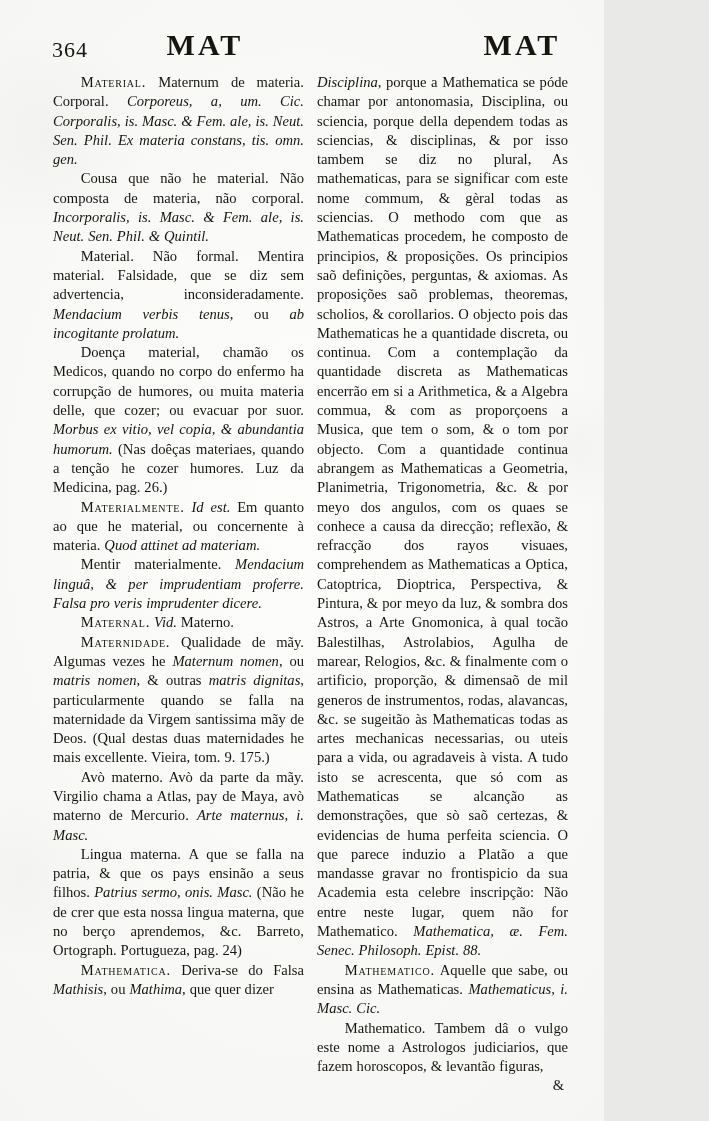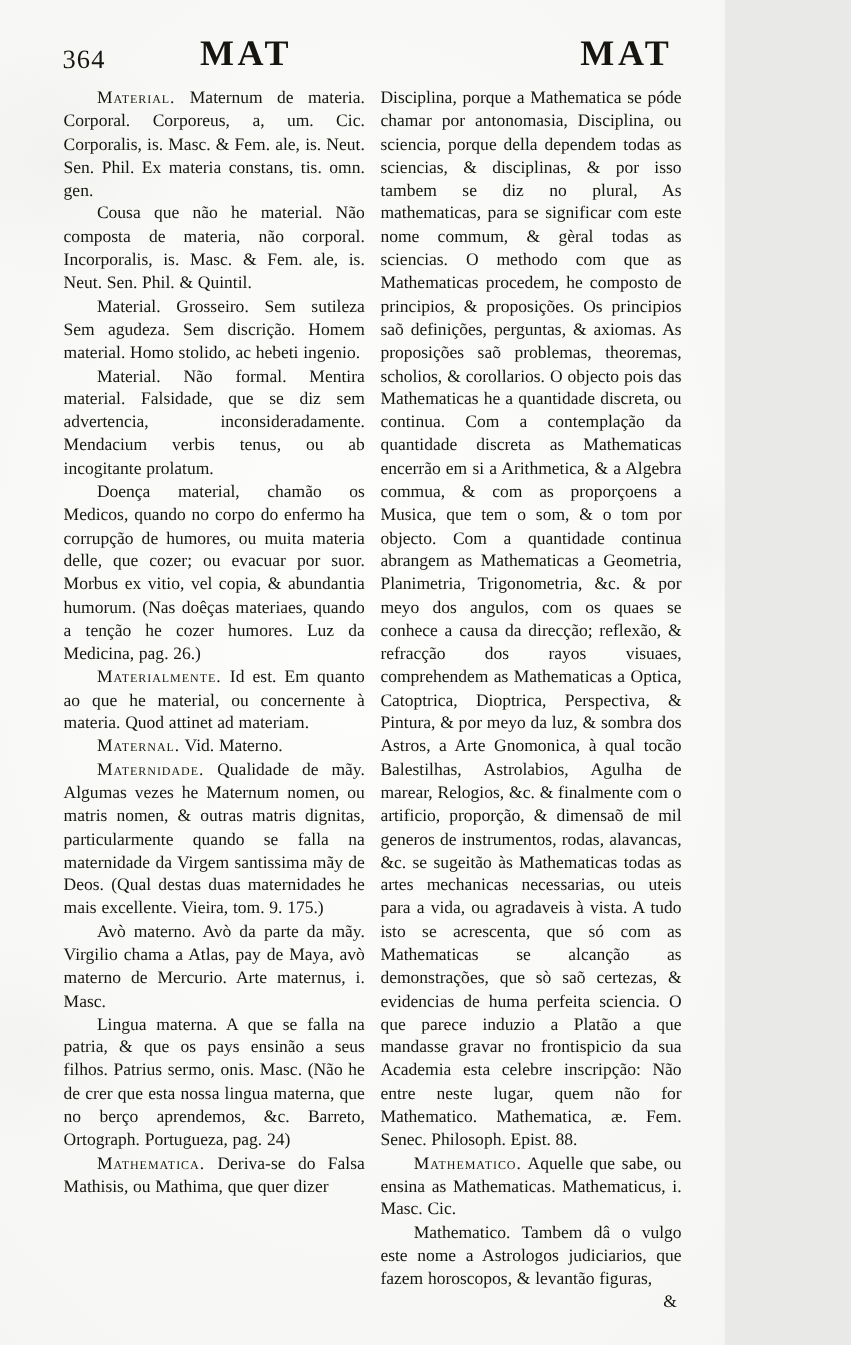--- a/index.html
+++ b/index.html
@@ -38,40 +38,40 @@
   }
   .col {
     flex: 1; min-width: 0;
     font-size: 14.6px; line-height: 19.3px;
     text-align: justify;
     word-spacing: 0.02em;
   }
   p.para { margin: 0; }
   p.para.indent { text-indent: 1.9em; }
   .seg-sc { font-variant: small-caps; letter-spacing: 0.8px; margin-top: 34px; }
-  .seg-i  { }
+  .seg-i  { font-style: italic; }
   .catchword { text-align: right; padding-right: 4px; }
 </style>
 </head>
 <body>
 
 <div class="page">
   <div class="header">
     <span class="pagenum">364</span>
     <span class="runtitle left">MAT</span>
     <span class="runtitle right">MAT</span>
   </div>
   <div class="columns">
     <div class="col" id="col-left">
         <p class="para indent"><span class="seg-sc">Material.</span><span class="seg-n"> Maternum de materia. Corporal. </span><span class="seg-i">Corporeus, a, um. Cic. Corporalis, is. Masc. &amp; Fem. ale, is. Neut. Sen. Phil. Ex materia constans, tis. omn. gen.</span></p>
         <p class="para indent"><span class="seg-n">Cousa que não he material. Não composta de materia, não corporal. </span><span class="seg-i">Incorporalis, is. Masc. &amp; Fem. ale, is. Neut. Sen. Phil. &amp; Quintil.</span></p>
-        <p class="para indent"><span class="seg-n">Material. Grosseiro. Sem sutileza Sem agudeza. Sem discrição. Homem material. </span><span class="seg-i">Homo stolido, ac hebeti ingenio.</span></p>
         <p class="para indent"><span class="seg-n">Material. Não formal. Mentira material. Falsidade, que se diz sem advertencia, inconsideradamente. </span><span class="seg-i">Mendacium verbis tenus</span><span class="seg-n">, ou </span><span class="seg-i">ab incogitante prolatum.</span></p>
         <p class="para indent"><span class="seg-n">Doença material, chamão os Medicos, quando no corpo do enfermo ha corrupção de humores, ou muita materia delle, que cozer; ou evacuar por suor. </span><span class="seg-i">Morbus ex vitio, vel copia, &amp; abundantia humorum.</span><span class="seg-n"> (Nas doêças materiaes, quando a tenção he cozer humores. Luz da Medicina, pag. 26.)</span></p>
         <p class="para indent"><span class="seg-sc">Materialmente.</span><span class="seg-i"> Id est.</span><span class="seg-n"> Em quanto ao que he material, ou concernente à materia. </span><span class="seg-i">Quod attinet ad materiam.</span></p>
+        <p class="para indent"><span class="seg-n">Mentir materialmente. </span><span class="seg-i">Mendacium linguâ, &amp; per imprudentiam proferre. Falsa pro veris imprudenter dicere.</span></p>
         <p class="para indent"><span class="seg-sc">Maternal.</span><span class="seg-i"> Vid.</span><span class="seg-n"> Materno.</span></p>
         <p class="para indent"><span class="seg-sc">Maternidade.</span><span class="seg-n"> Qualidade de mãy. Algumas vezes he </span><span class="seg-i">Maternum nomen</span><span class="seg-n">, ou </span><span class="seg-i">matris nomen</span><span class="seg-n">, &amp; outras </span><span class="seg-i">matris dignitas</span><span class="seg-n">, particularmente quando se falla na maternidade da Virgem santissima mãy de Deos. (Qual destas duas maternidades he mais excellente. Vieira, tom. 9. 175.)</span></p>
         <p class="para indent"><span class="seg-n">Avò materno. Avò da parte da mãy. Virgilio chama a Atlas, pay de Maya, avò materno de Mercurio. </span><span class="seg-i">Arte maternus, i. Masc.</span></p>
         <p class="para indent"><span class="seg-n">Lingua materna. A que se falla na patria, &amp; que os pays ensinão a seus filhos. </span><span class="seg-i">Patrius sermo, onis. Masc.</span><span class="seg-n"> (Não he de crer que esta nossa lingua materna, que no berço aprendemos, &amp;c. Barreto, Ortograph. Portugueza, pag. 24)</span></p>
         <p class="para indent"><span class="seg-sc">Mathematica.</span><span class="seg-n"> Deriva-se do Falsa </span><span class="seg-i">Mathisis</span><span class="seg-n">, ou </span><span class="seg-i">Mathima</span><span class="seg-n">, que quer dizer</span></p>
       </div>
     <div class="col" id="col-right">
         <p class="para"><span class="seg-i">Disciplina</span><span class="seg-n">, porque a Mathematica se póde chamar por antonomasia, Disciplina, ou sciencia, porque della dependem todas as sciencias, &amp; disciplinas, &amp; por isso tambem se diz no plural, As mathematicas, para se significar com este nome commum, &amp; gèral todas as sciencias. O methodo com que as Mathematicas procedem, he composto de principios, &amp; proposições. Os principios saõ definições, perguntas, &amp; axiomas. As proposições saõ problemas, theoremas, scholios, &amp; corollarios. O objecto pois das Mathematicas he a quantidade discreta, ou continua. Com a contemplação da quantidade discreta as Mathematicas encerrão em si a Arithmetica, &amp; a Algebra commua, &amp; com as proporçoens a Musica, que tem o som, &amp; o tom por objecto. Com a quantidade continua abrangem as Mathematicas a Geometria, Planimetria, Trigonometria, &amp;c. &amp; por meyo dos angulos, com os quaes se conhece a causa da direcção; reflexão, &amp; refracção dos rayos visuaes, comprehendem as Mathematicas a Optica, Catoptrica, Dioptrica, Perspectiva, &amp; Pintura, &amp; por meyo da luz, &amp; sombra dos Astros, a Arte Gnomonica, à qual tocão Balestilhas, Astrolabios, Agulha de marear, Relogios, &amp;c. &amp; finalmente com o artificio, proporção, &amp; dimensaõ de mil generos de instrumentos, rodas, alavancas, &amp;c. se sugeitão às Mathematicas todas as artes mechanicas necessarias, ou uteis para a vida, ou agradaveis à vista. A tudo isto se acrescenta, que só com as Mathematicas se alcanção as demonstrações, que sò saõ certezas, &amp; evidencias de huma perfeita sciencia. O que parece induzio a Platão a que mandasse gravar no frontispicio da sua Academia esta celebre inscripção: Não entre neste lugar, quem não for Mathematico. </span><span class="seg-i">Mathematica, æ. Fem. Senec. Philosoph. Epist. 88.</span></p>
         <p class="para indent"><span class="seg-sc">Mathematico.</span><span class="seg-n"> Aquelle que sabe, ou ensina as Mathematicas. </span><span class="seg-i">Mathematicus, i. Masc. Cic.</span></p>
         <p class="para indent"><span class="seg-n">Mathematico. Tambem dâ o vulgo este nome a Astrologos judiciarios, que fazem horoscopos, &amp; levantão figuras,</span></p>

